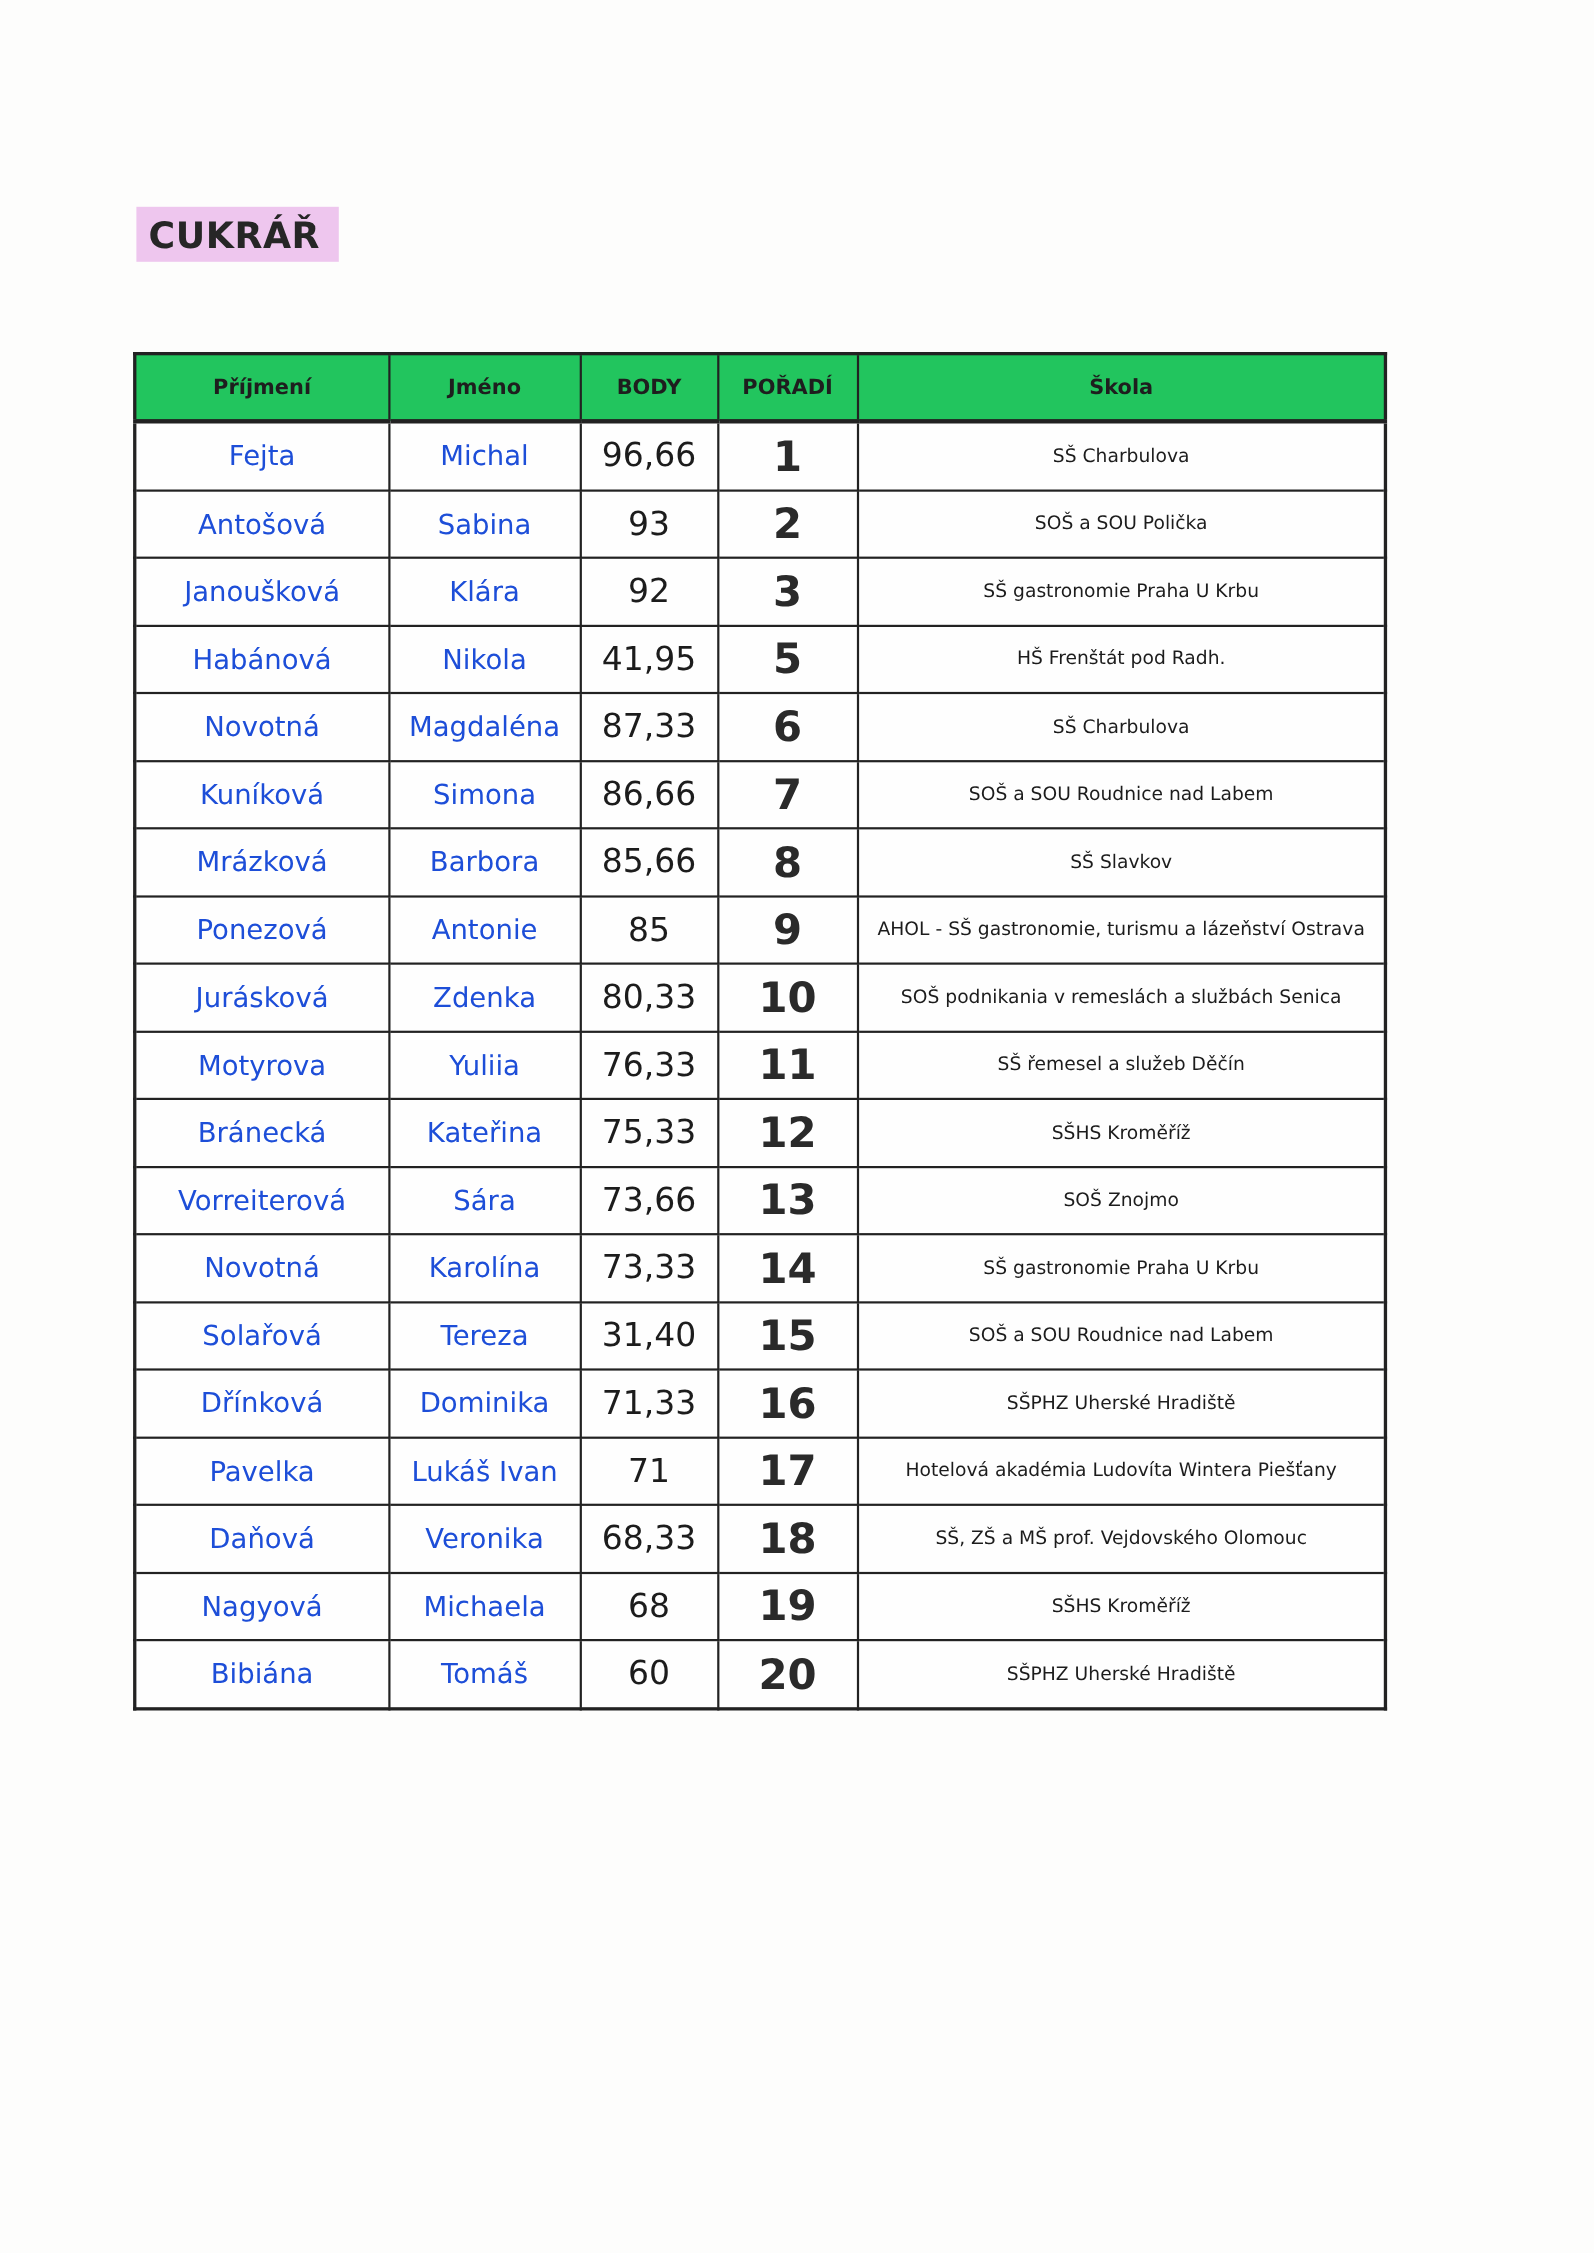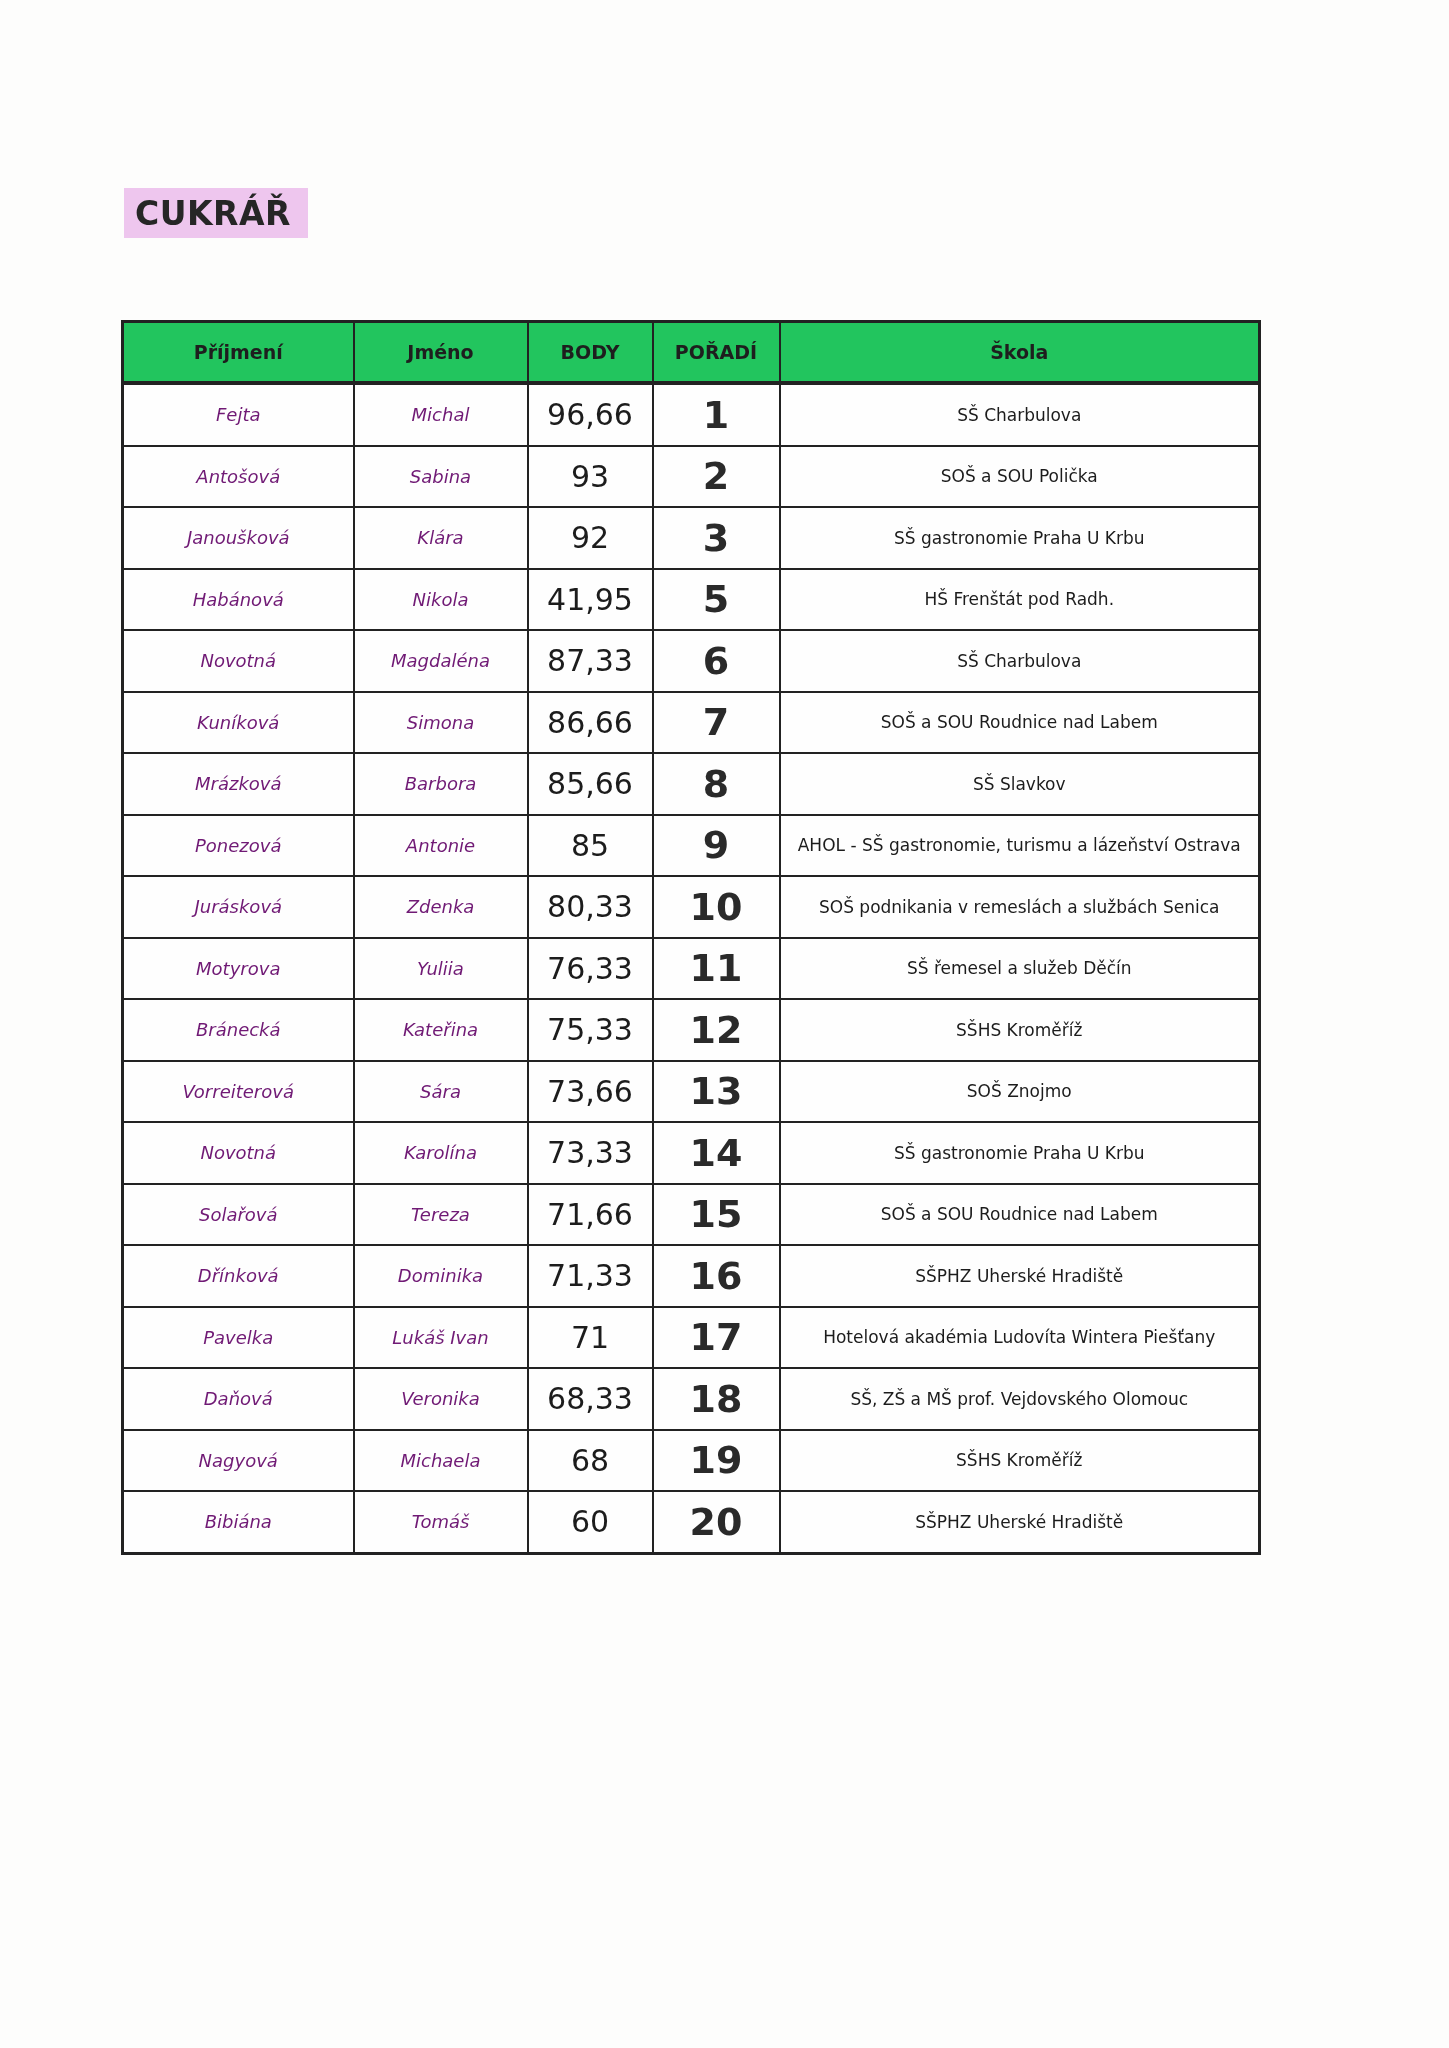--- a/index.html
+++ b/index.html
@@ -30,21 +30,21 @@
     background: #22c55e; height: 58px; font-family: "DejaVu Sans", sans-serif;
     font-weight: bold; font-size: 19px; color: #1e1e1e;
     border: 2px solid #222; border-bottom: 4px solid #222; text-align: center;
     padding: 0;
   }
   table.results td {
     height: 59.5px; border: 2px solid #222; text-align: center; padding: 0;
     background: #fefefe; white-space: nowrap;
   }
   td.surname, td.firstname {
-    font-family: "DejaVu Sans", sans-serif; font-size: 18px; color: #701a75; font-style: italic;
+    font-family: "DejaVu Sans", sans-serif; font-size: 25px; color: #1d4ed8;
   }
   td.points { font-family: "DejaVu Sans", sans-serif; font-size: 30px; color: #1c1c1c; }
   td.rank { font-family: "DejaVu Sans", sans-serif; font-weight: bold; font-size: 38px; color: #2a2a2a; }
   td.school { font-family: "DejaVu Sans", sans-serif; font-size: 17px; color: #1c1c1c; margin-left: 17px; }
 </style>
 </head>
 <body>
 
 <div class="title-box">
   <span>CUKRÁŘ</span>
@@ -155,21 +155,21 @@
       <tr>
         <td class="surname">Novotná</td>
         <td class="firstname">Karolína</td>
         <td class="points">73,33</td>
         <td class="rank">14</td>
         <td class="school">SŠ gastronomie Praha U Krbu</td>
       </tr>
       <tr>
         <td class="surname">Solařová</td>
         <td class="firstname">Tereza</td>
-        <td class="points">71,66</td>
+        <td class="points">31,40</td>
         <td class="rank">15</td>
         <td class="school">SOŠ a SOU Roudnice nad Labem</td>
       </tr>
       <tr>
         <td class="surname">Dřínková</td>
         <td class="firstname">Dominika</td>
         <td class="points">71,33</td>
         <td class="rank">16</td>
         <td class="school">SŠPHZ Uherské Hradiště</td>
       </tr>

